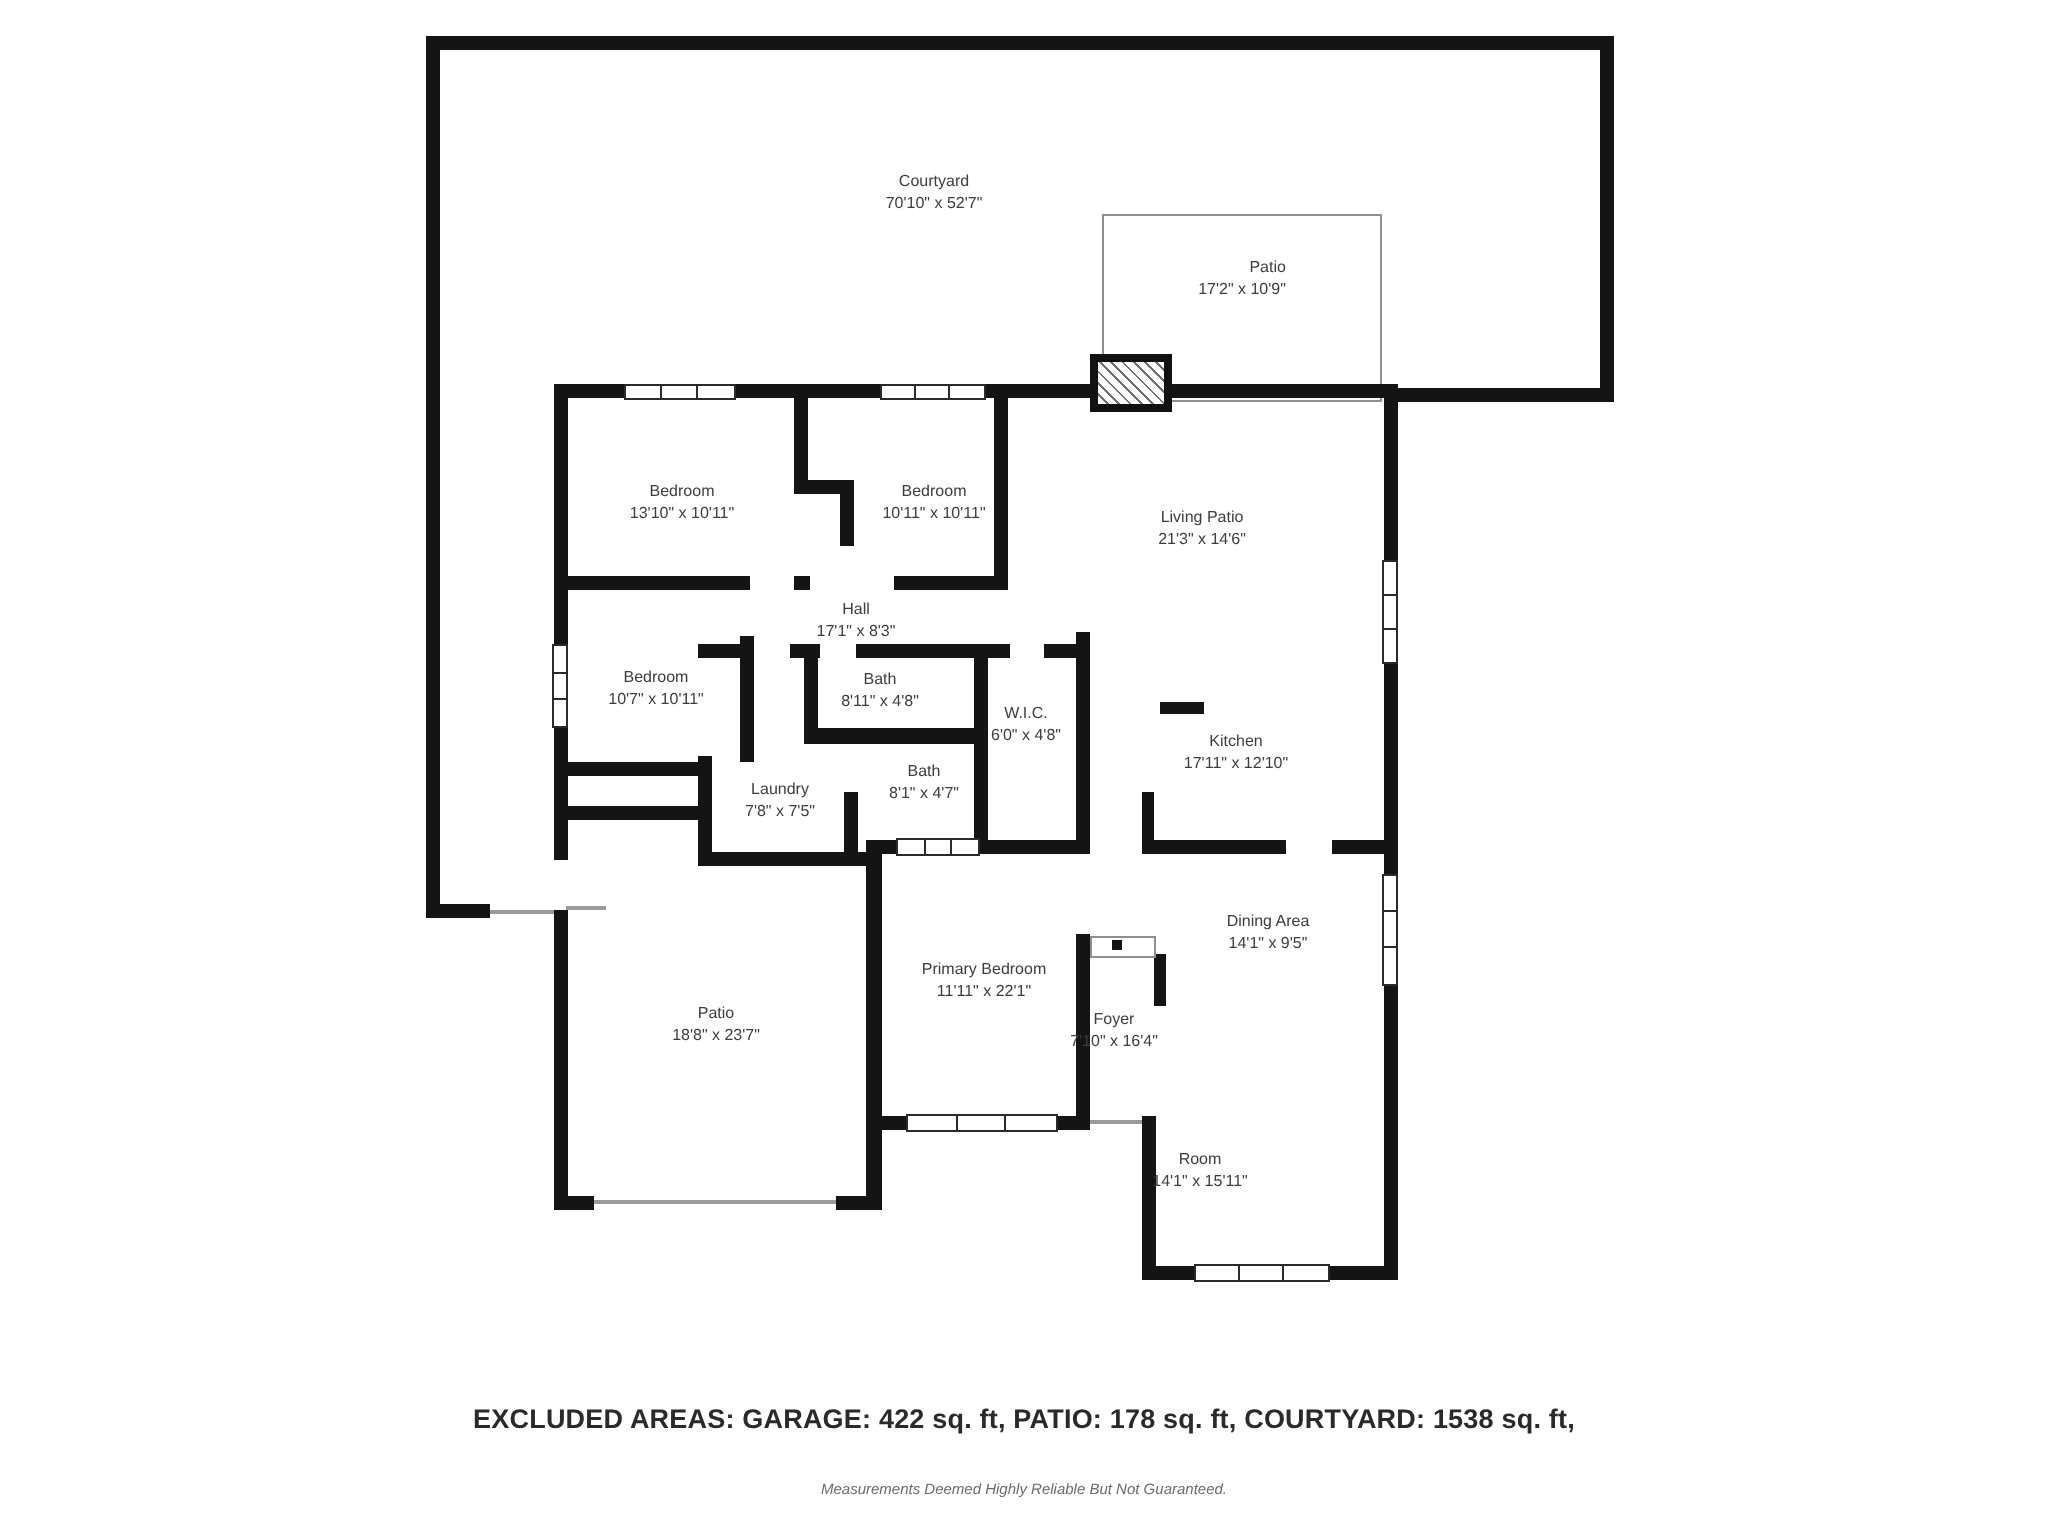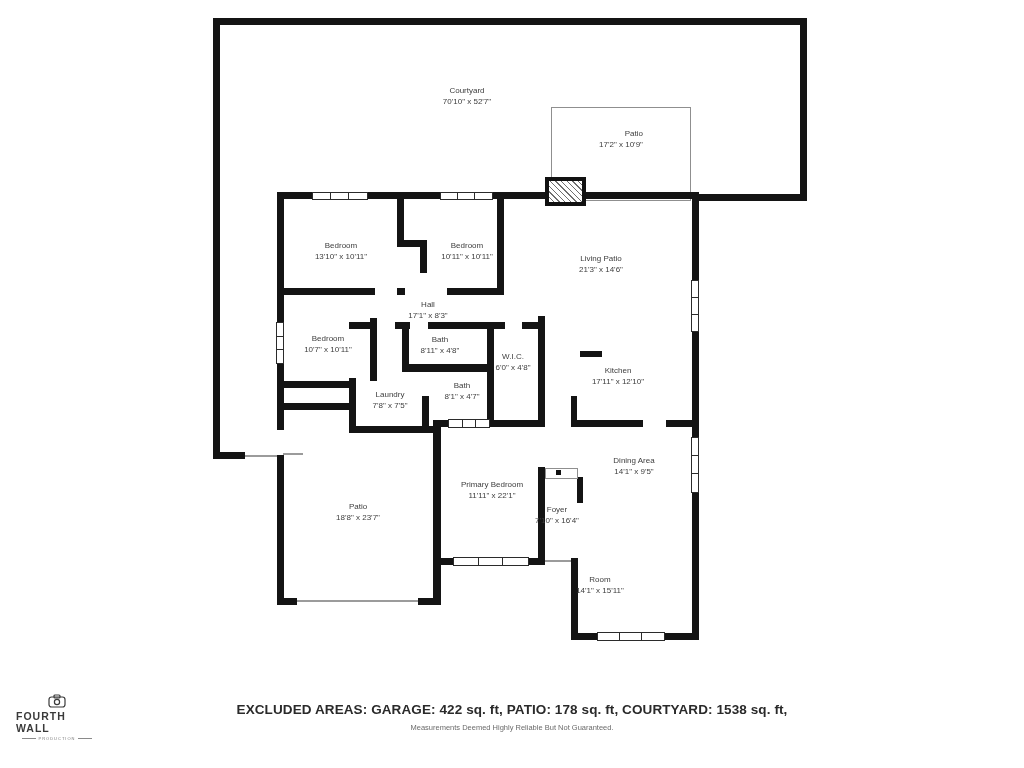--- a/index.html
+++ b/index.html
@@ -15,21 +15,21 @@
   .thinrect{position:absolute;border:1px solid #8f8f8f;background:#fff;box-sizing:border-box;z-index:1;}
   .dot{position:absolute;background:#111;z-index:5;}
   .fireplace{position:absolute;left:545px;top:177px;width:41px;height:29px;border:4px solid #111;
     background:repeating-linear-gradient(45deg,#ffffff 0 3px,#6f6f6f 3px 4px);box-sizing:border-box;z-index:6;}
   .room-label{position:absolute;transform:translate(-50%,-50%);text-align:center;z-index:10;
     color:#3d3d3d;font-size:8px;line-height:11px;white-space:nowrap;}
   .room-label .nm{font-size:8px;}
   .room-label .dm{font-size:8px;}
   .footer{position:absolute;left:0;right:0;top:700px;text-align:center;color:#2a2a2a;z-index:10;}
   .footer .big{font-size:13.5px;font-weight:600;line-height:19px;letter-spacing:0.1px;}
-  .footer .small{margin-top:4px;font-size:7.5px;color:#6b6b6b;}
+  .footer .small{margin-top:21px;font-size:7.5px;color:#6b6b6b;font-style:italic;}
   .logo{position:absolute;left:16px;top:694px;width:82px;display:flex;flex-direction:column;align-items:center;z-index:10;color:#3a3a3a;}
   .logo .nm{font-size:10.5px;font-weight:700;letter-spacing:1px;margin-top:2px;color:#3a3a3a;}
   .logo .tag{display:flex;align-items:center;gap:3px;margin-top:2px;color:#7a7a7a;}
   .logo .tag span{font-size:4px;letter-spacing:1px;}
   .logo .tag i{display:block;width:14px;height:1px;background:#8a8a8a;}
 </style>
 </head>
 <body>
 
 <div id="plan">
@@ -107,33 +107,20 @@
   <div class="room-label" style="left:600px;top:573px;margin-top:12px;">
       <div class="nm">Room</div>
       <div class="dm">14'1" x 15'11"</div>
     </div>
 
   <div class="footer">
     <div class="big">EXCLUDED AREAS: GARAGE: 422 sq. ft, PATIO: 178 sq. ft, COURTYARD: 1538 sq. ft,</div>
     <div class="small">Measurements Deemed Highly Reliable But Not Guaranteed.</div>
   </div>
 
-  <div class="logo">
-    <svg width="18" height="14" viewBox="0 0 18 14">
-      <rect x="1" y="3" width="16" height="10" rx="2.5" fill="none" stroke="#3a3a3a" stroke-width="1.2"></rect>
-      <rect x="6" y="1" width="6" height="3" rx="1" fill="none" stroke="#3a3a3a" stroke-width="1.2"></rect>
-      <circle cx="9" cy="8" r="2.6" fill="none" stroke="#3a3a3a" stroke-width="1.2"></circle>
-    </svg>
-    <div class="nm">FOURTH WALL</div>
-    <div class="tag">
-        <i></i>
-        <span>PRODUCTION</span>
-        <i></i>
-      </div>
-  </div>
 
 <div class="wall" style="left: 213px; top: 18px; width: 594px; height: 7px;"></div>
     <div class="wall" style="left: 800px; top: 18px; width: 7px; height: 183px;"></div>
     <div class="wall" style="left: 213px; top: 18px; width: 7px; height: 441px;"></div>
     <div class="wall" style="left: 213px; top: 452px; width: 32px; height: 7px;"></div>
     <div class="wall" style="left: 694px; top: 194px; width: 113px; height: 7px;"></div>
     <div class="wall" style="left: 277px; top: 192px; width: 422px; height: 7px;"></div>
     <div class="wall" style="left: 692px; top: 199px; width: 7px; height: 81px;"></div>
     <div class="wall" style="left: 692px; top: 332px; width: 7px; height: 105px;"></div>
     <div class="wall" style="left: 692px; top: 493px; width: 7px; height: 147px;"></div>

